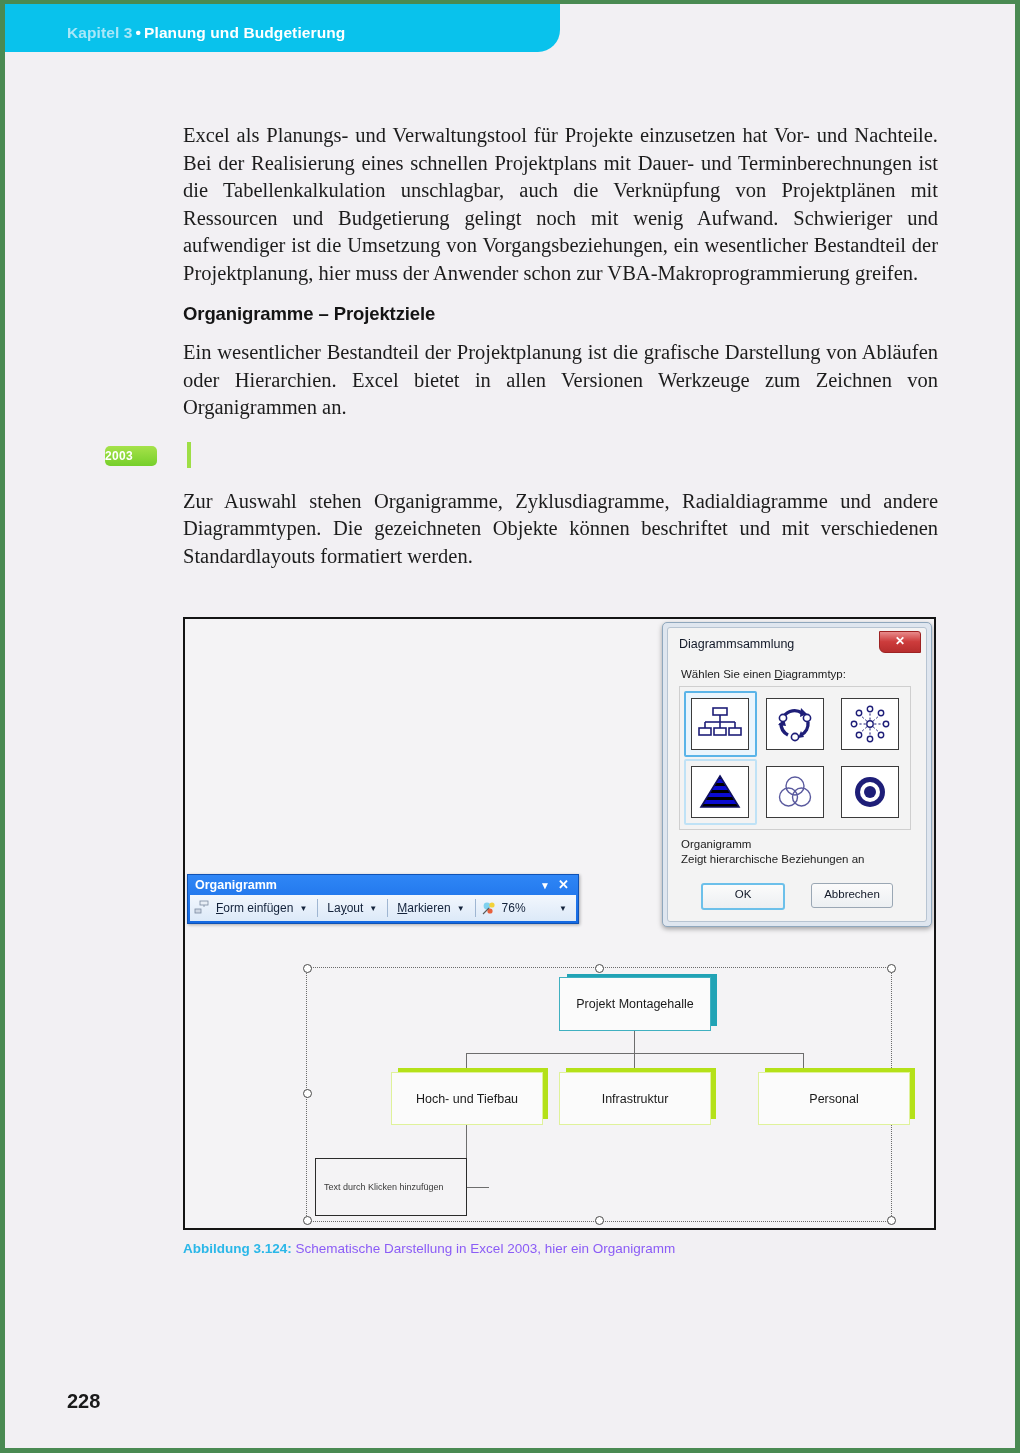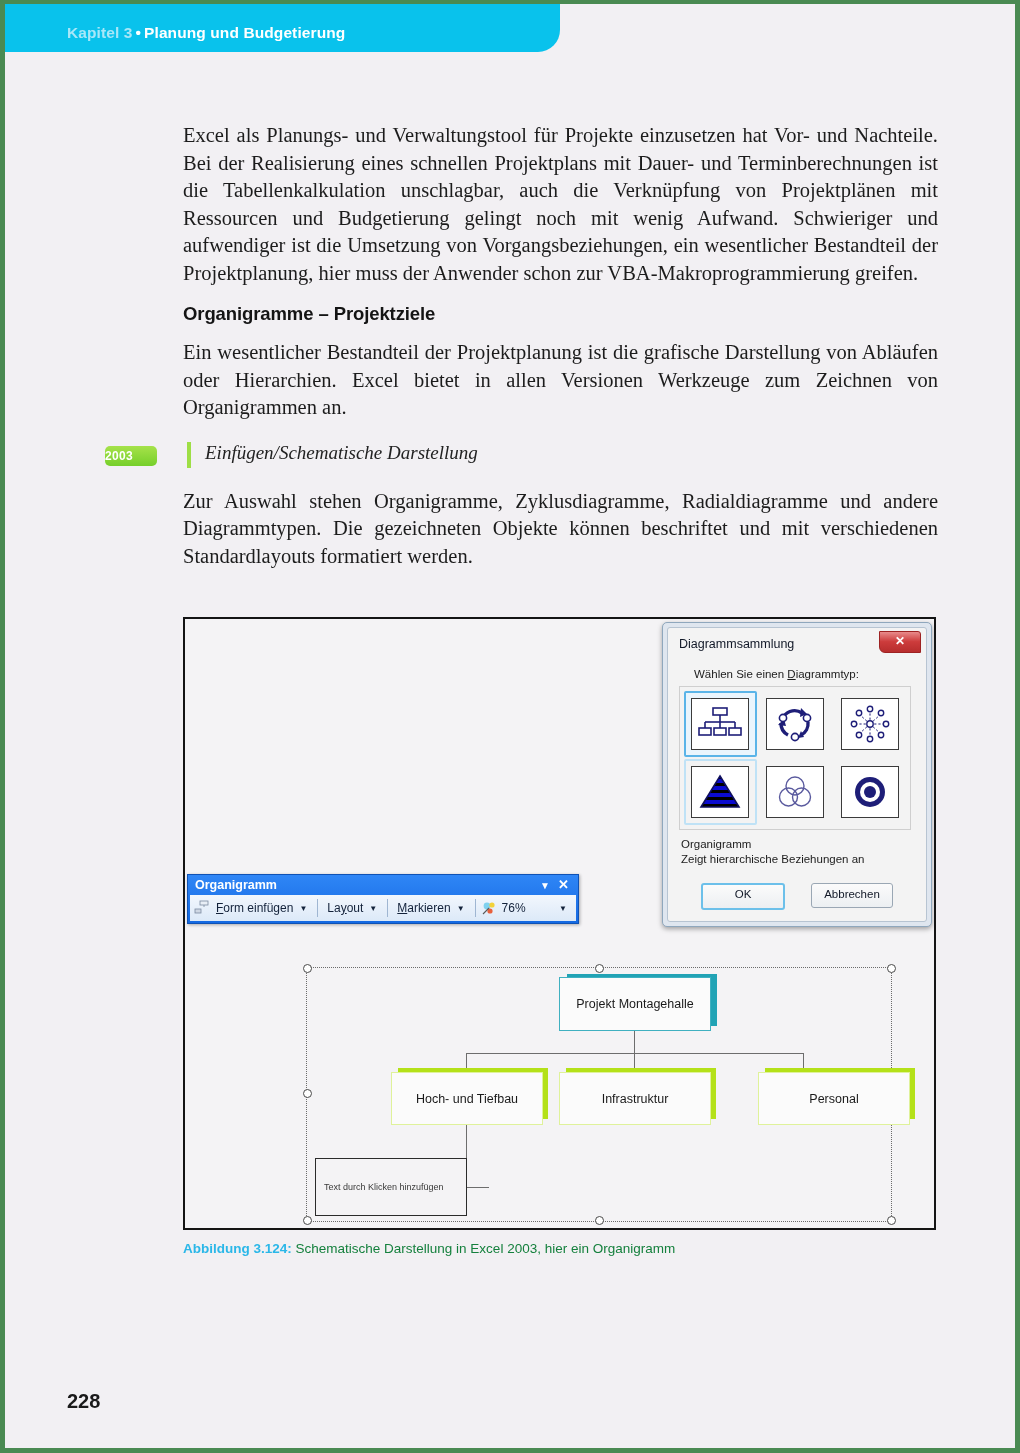--- a/index.html
+++ b/index.html
@@ -168,21 +168,20 @@
     line-height: 19px;
     text-align: center;
     cursor: pointer;
   }
   .dialog-prompt {
     position: absolute;
     left: 13px;
     top: 40px;
     font-size: 11.5px;
     color: #1c1c1c;
-    margin-left: 13px;
   }
   .dialog-prompt u { text-decoration: underline; }
   .type-grid {
     position: absolute;
     left: 11px;
     top: 58px;
     width: 232px;
     height: 144px;
     background: #f3f3f3;
     border: 1px solid #cfcfcf;
@@ -397,21 +396,21 @@
     left: 178px;
     top: 1237px;
     font-family: "Liberation Sans", sans-serif;
     font-size: 13.5px;
     white-space: nowrap;
   }
   .caption-label {
     color: #2bb7e8;
     font-weight: bold;
   }
-  .caption-text { color: #15803d; text-align: center; }
+  .caption-text { color: #8b5cf6; text-align: center; }
 
   
   .pagenum {
     position: absolute;
     left: 62px;
     top: 1342px;
     font-family: "Liberation Sans", sans-serif;
     font-size: 20px;
     font-weight: bold;
     color: #1a1a1a;
@@ -429,21 +428,20 @@
   </div>
 
   <div class="content">
     <p class="body">Excel als Planungs- und Verwaltungstool für Projekte einzusetzen hat Vor- und Nachteile. Bei der Realisierung eines schnellen Projektplans mit Dauer- und Terminberechnungen ist die Tabellenkalkulation unschlagbar, auch die Verknüpfung von Projektplänen mit Ressourcen und Budgetierung gelingt noch mit wenig Aufwand. Schwieriger und aufwendiger ist die Umsetzung von Vorgangsbeziehungen, ein wesentlicher Bestandteil der Projektplanung, hier muss der Anwender schon zur VBA-Makroprogrammierung greifen.</p>
     <h3 class="subhead">Organigramme – Projektziele</h3>
     <p class="body tight">Ein wesentlicher Bestandteil der Projektplanung ist die grafische Darstellung von Abläufen oder Hierarchien. Excel bietet in allen Versionen Werkzeuge zum Zeichnen von Organigrammen an.</p>
 
     <div class="version-row">
       <span class="version-badge">2003</span>
       <span class="version-bar"></span>
-      <span class="version-path">Einfügen/Schematische Darstellung</span>
     </div>
 
     <p class="body">Zur Auswahl stehen Organigramme, Zyklusdiagramme, Radialdiagramme und andere Diagrammtypen. Die gezeichneten Objekte können beschriftet und mit verschiedenen Standardlayouts formatiert werden.</p>
   </div>
 
   <div class="figure">
 
     <div class="dialog">
       <div class="dialog-inner">
         <div class="dialog-title">Diagrammsammlung</div>

